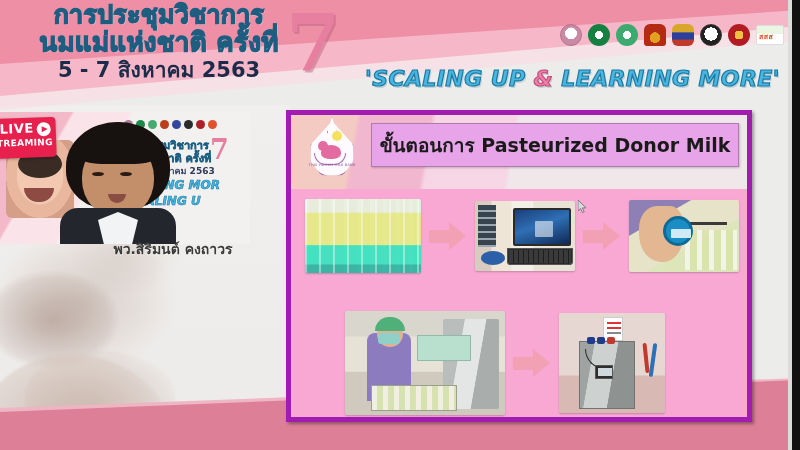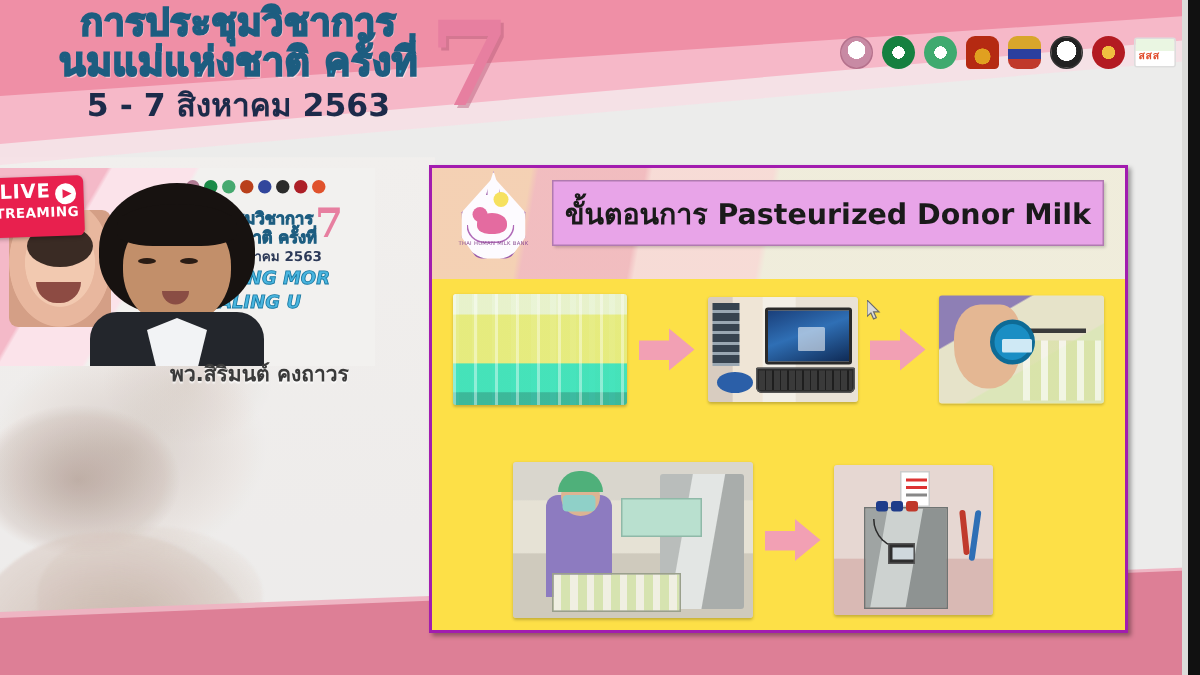--- a/index.html
+++ b/index.html
@@ -209,21 +209,21 @@
   .speaker-name {
     position:absolute; left:0; top:238px; width:250px; text-align:center;
     font-size:14px; font-weight:bold; color:#3a3a3a;
     text-shadow:0 1px 1px rgba(255,255,255,.8);
     margin-left:48px;
   }
 
   
   .slide {
     position:absolute; left:286px; top:110px; width:466px; height:312px;
-    background:#fde047; border:2px solid #a21caf;
+    background:#f9a8d4; border:5px solid #a21caf;
     box-shadow:2px 2px 3px rgba(0,0,0,.35);
   }
   .slide-bgwash {
     position:absolute; left:0; top:0; width:100%; height:74px;
     background:linear-gradient(100deg,#f3cfc0 0 14%, #f0b9cd 15% 30%, #f6dbe6 31% 48%, #eeeeec 49% 100%);
     opacity:.9;
   }
   .milk-logo {
     position:absolute; left:10px; top:4px; width:62px; height:62px;
   }
@@ -376,20 +376,21 @@
   <div class="band-top-mid"></div>
   <div class="band-top-deep"></div>
 
   <div class="headline">
     <div class="hl1">การประชุมวิชาการ</div>
     <div class="hl2">นมแม่แห่งชาติ ครั้งที่</div>
     <div class="hl-date">5 - 7 สิงหาคม 2563</div>
   </div>
   <div class="big7">7</div>
 
+  <div class="tagline"><span>'SCALING UP </span><span class="amp">&amp;</span><span> LEARNING MORE'</span></div>
 
   <div class="logos">
     <div class="logo lg1"></div>
     <div class="logo lg2"></div>
     <div class="logo lg3"></div>
     <div class="logo lg4"></div>
     <div class="logo lg5"></div>
     <div class="logo lg6"></div>
     <div class="logo lg7"></div>
     <div class="logo lg8"></div>

